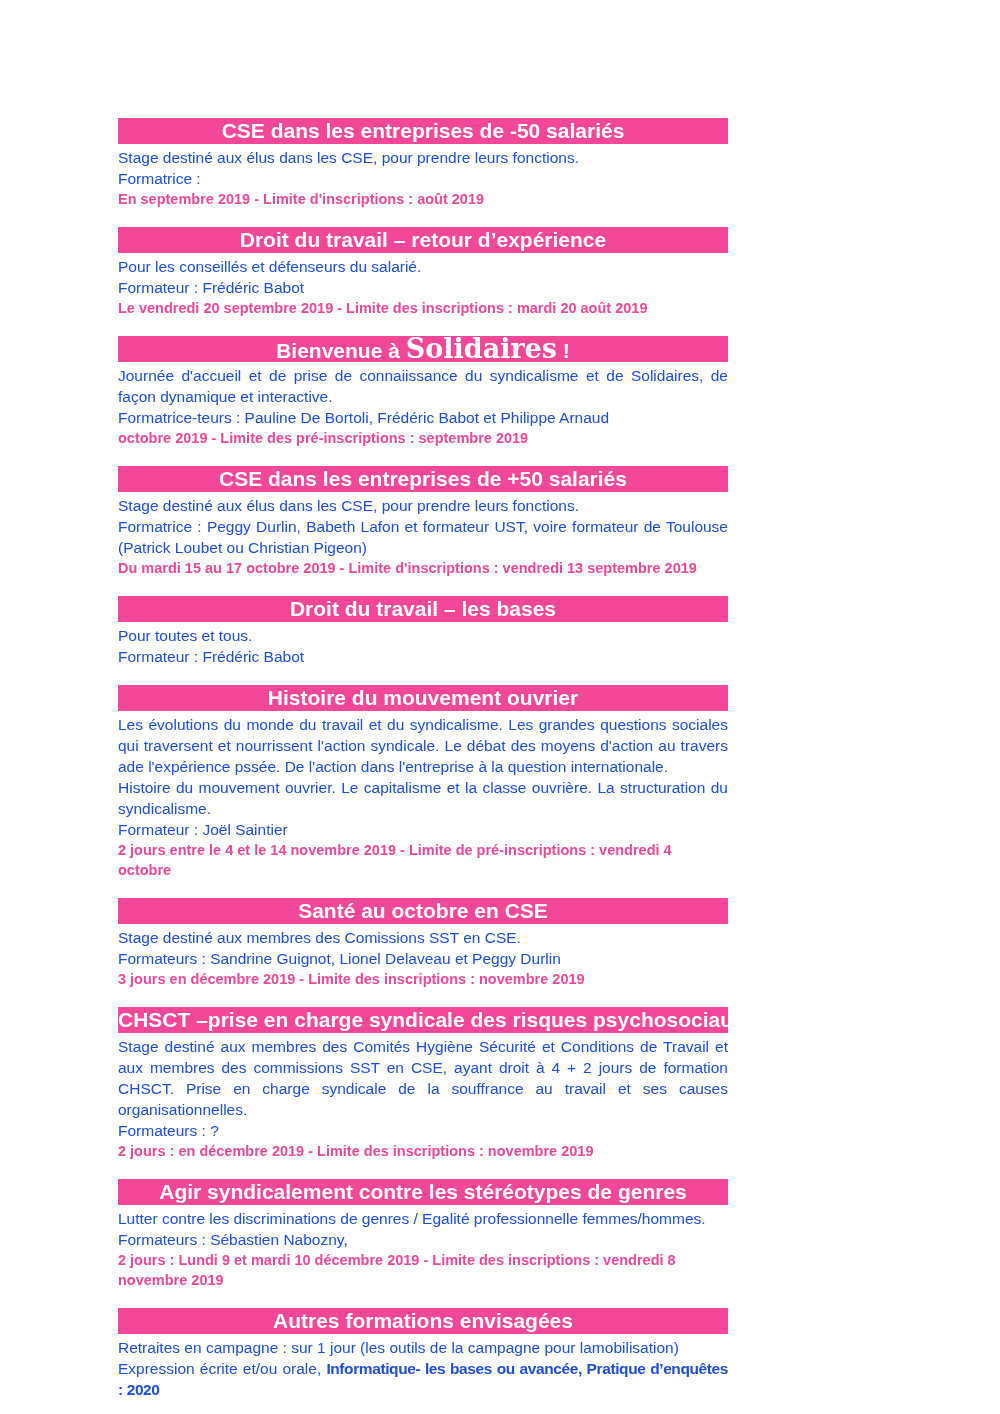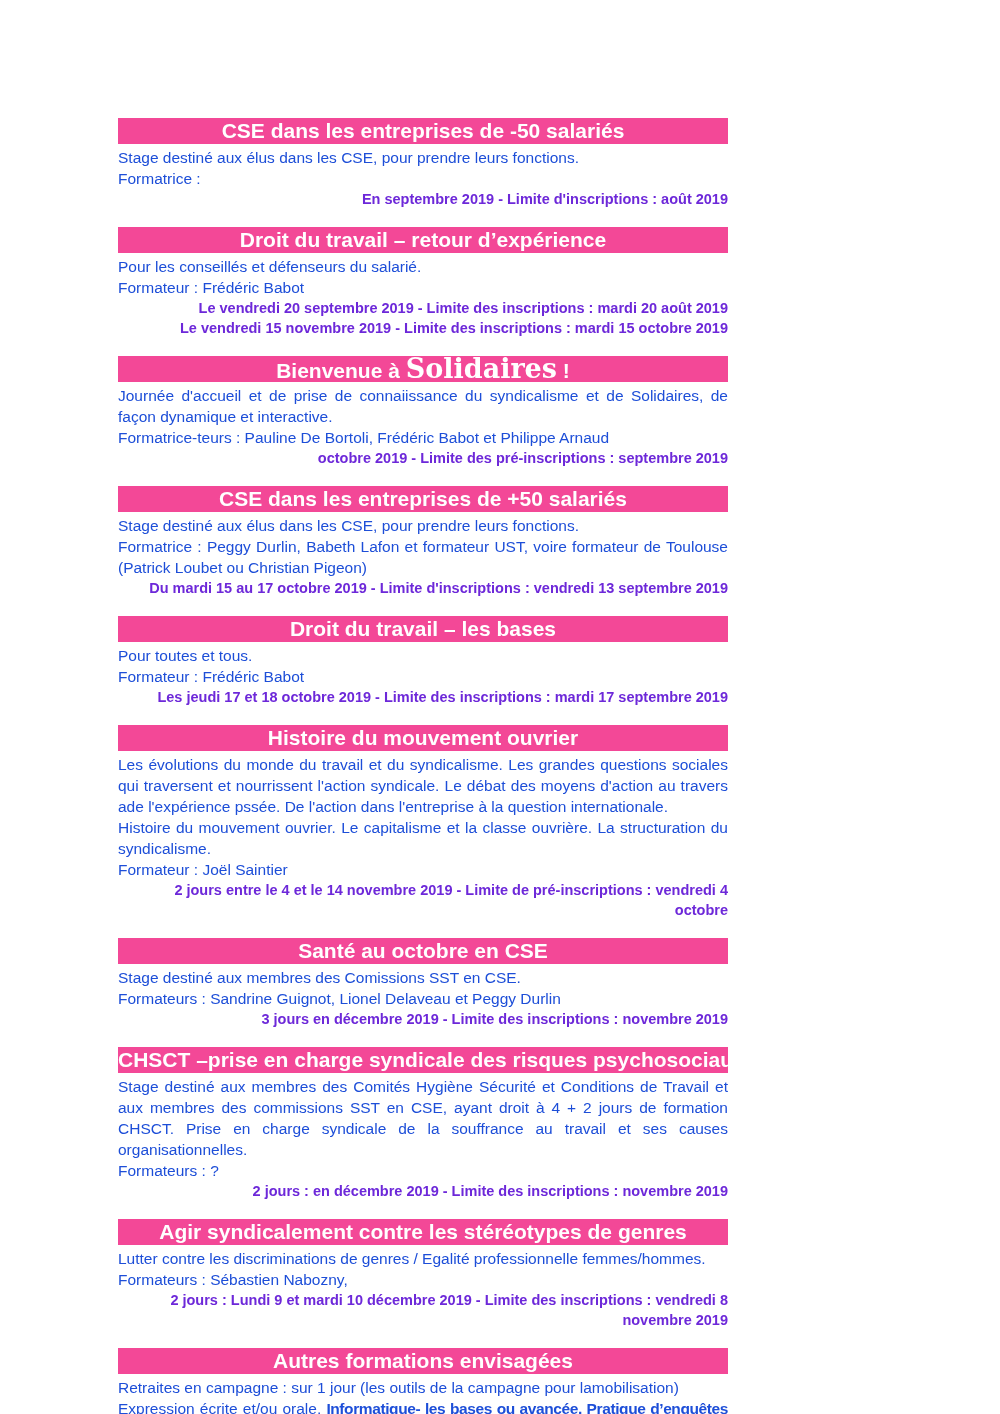--- a/index.html
+++ b/index.html
@@ -42,22 +42,22 @@
     font-size: 15.5px;
     line-height: 21px;
     text-align: justify;
     color: #1d4ed8;
   }
   .date-line {
     margin: 0;
     font-size: 14.5px;
     line-height: 20px;
     font-weight: bold;
-    text-align: right;
-    color: #6d28d9;
+    text-align: left;
+    color: #ec4899;
   }
   .alt-font {
     letter-spacing: -0.4px;
     font-weight: bold;
   }
 </style>
 </head>
 <body>
 
 <div class="page">
@@ -71,21 +71,20 @@
     <p class="date-line">En septembre 2019 - Limite d'inscriptions : août 2019</p>
   </section>
 
   <section class="course">
     <div class="bar">
       <span>Droit du travail – retour d’expérience</span>
     </div>
     <p class="body-line">Pour les conseillés et défenseurs du salarié.</p>
     <p class="body-line">Formateur : Frédéric Babot</p>
     <p class="date-line">Le vendredi 20 septembre 2019 - Limite des inscriptions : mardi 20 août 2019</p>
-    <p class="date-line">Le vendredi 15 novembre 2019 - Limite des inscriptions : mardi 15 octobre 2019</p>
   </section>
 
   <section class="course">
     <div class="bar">
       <span>Bienvenue à </span><span class="serif">Solidaires</span><span> !</span>
     </div>
     <p class="body-line">Journée d'accueil et de prise de connaiissance du syndicalisme et de Solidaires, de façon dynamique et interactive.</p>
     <p class="body-line">Formatrice-teurs : Pauline De Bortoli, Frédéric Babot et Philippe Arnaud</p>
     <p class="date-line">octobre 2019 - Limite des pré-inscriptions : septembre 2019</p>
   </section>
@@ -98,21 +97,20 @@
     <p class="body-line">Formatrice : Peggy Durlin, Babeth Lafon et formateur UST, voire formateur de Toulouse (Patrick Loubet ou Christian Pigeon)</p>
     <p class="date-line">Du mardi 15 au 17 octobre 2019 - Limite d'inscriptions : vendredi 13 septembre 2019</p>
   </section>
 
   <section class="course">
     <div class="bar">
       <span>Droit du travail – les bases</span>
     </div>
     <p class="body-line">Pour toutes et tous.</p>
     <p class="body-line">Formateur : Frédéric Babot</p>
-    <p class="date-line">Les jeudi 17 et 18 octobre 2019 - Limite des inscriptions : mardi 17 septembre 2019</p>
   </section>
 
   <section class="course">
     <div class="bar">
       <span>Histoire du mouvement ouvrier</span>
     </div>
     <p class="body-line">Les évolutions du monde du travail et du syndicalisme. Les grandes questions sociales qui traversent et nourrissent l'action syndicale. Le débat des moyens d'action au travers ade l'expérience pssée. De l'action dans l'entreprise à la question internationale.</p>
     <p class="body-line">Histoire du mouvement ouvrier. Le capitalisme et la classe ouvrière. La structuration du syndicalisme.</p>
     <p class="body-line">Formateur : Joël Saintier</p>
     <p class="date-line">2 jours entre le 4 et le 14 novembre 2019 - Limite de pré-inscriptions : vendredi 4 octobre</p>

